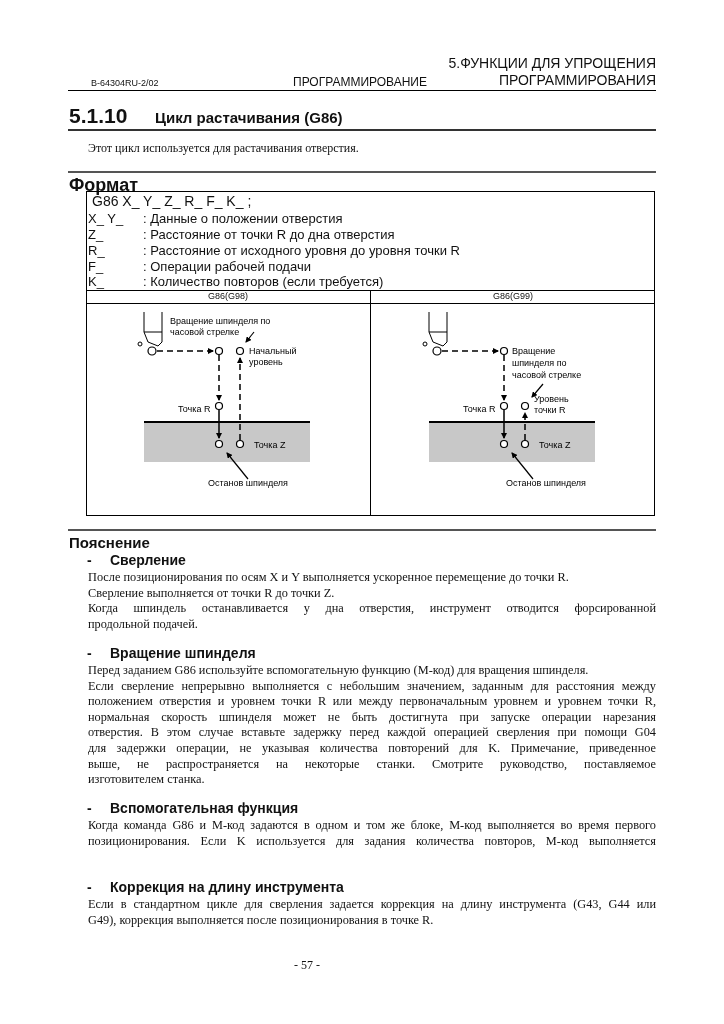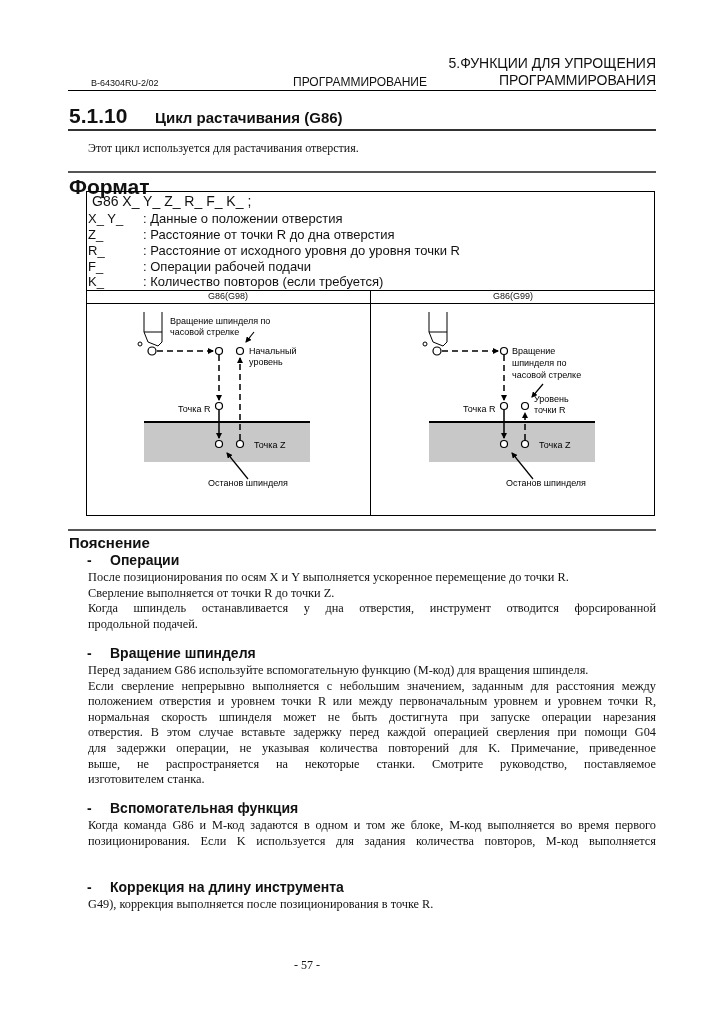--- a/index.html
+++ b/index.html
@@ -13,21 +13,21 @@
   .hdr-chapter2 { right: 68px; top: 72px; font-size: 14px; font-family: "Liberation Sans", sans-serif; white-space: nowrap; }
   .hdr-rule { left: 68px; top: 90px; width: 588px; height: 1px; background: #000; }
 
   .sec-num { left: 69px; top: 104px; font-size: 21px; font-weight: bold; font-family: "Liberation Sans", sans-serif; }
   .sec-title { left: 155px; top: 109px; font-size: 15px; font-weight: bold; font-family: "Liberation Sans", sans-serif; }
   .sec-rule { left: 68px; top: 129px; width: 588px; height: 2px; background: #333; }
 
   .intro { left: 88px; top: 141px; font-size: 12px; font-family: "Liberation Serif", serif; }
 
   .fmt-rule { left: 68px; top: 171px; width: 588px; height: 2px; background: #555; }
-  .fmt-title { left: 69px; top: 175px; font-size: 21px; font-weight: bold; font-family: "Liberation Sans", sans-serif; }
+  .fmt-title { left: 69px; top: 175px; font-size: 18px; font-weight: bold; font-family: "Liberation Sans", sans-serif; }
 
   .fmt-box { left: 86px; top: 191px; width: 569px; height: 325px; border: 1px solid #000; box-sizing: border-box; }
   .fmt-cmd { left: 92px; top: 193px; font-size: 14px; font-family: "Liberation Sans", sans-serif; }
   .param-key { left: 88px; font-size: 13px; font-family: "Liberation Sans", sans-serif; }
   .param-desc { left: 143px; font-size: 13px; font-family: "Liberation Sans", sans-serif; }
 
   .diag-hrow { left: 86px; top: 290px; width: 569px; height: 14px; border-top: 1px solid #000; border-bottom: 1px solid #000; box-sizing: border-box; }
   .diag-vline { left: 370px; top: 290px; width: 1px; height: 226px; background: #000; }
   .diag-head { top: 291px; font-size: 9px; font-family: "Liberation Sans", sans-serif; text-align: center; width: 284px; }
 
@@ -152,21 +152,21 @@
   <text x="92" y="108" font-size="9"><tspan>Точка R</tspan></text>
   <text x="168" y="144" font-size="9"><tspan>Точка Z</tspan></text>
   <line x1="162" y1="175" x2="141" y2="149" stroke="#000" stroke-width="1.2" marker-end="url(#ah2)"></line>
   <text x="135" y="182" font-size="9"><tspan>Останов шпинделя</tspan></text>
 </svg>
 
 <div class="abs expl-rule"></div>
 <div class="abs expl-title">Пояснение</div>
 
 <div class="abs sub-dash" style="top:552px">-</div>
-<div class="abs sub-head" style="top:552px">Операции</div>
+<div class="abs sub-head" style="top:552px">Сверление</div>
 <div class="abs para" style="top:570px">
   <span class="ln">После позиционирования по осям X и Y выполняется ускоренное перемещение до точки R.</span>
   <span class="ln">Сверление выполняется от точки R до точки Z.</span>
   <span class="ln j">Когда шпиндель останавливается у дна отверстия, инструмент отводится форсированной</span>
   <span class="ln">продольной подачей.</span>
 </div>
 
 <div class="abs sub-dash" style="top:645px">-</div>
 <div class="abs sub-head" style="top:645px">Вращение шпинделя</div>
 <div class="abs para" style="top:663px">
@@ -183,16 +183,17 @@
 <div class="abs sub-dash" style="top:800px">-</div>
 <div class="abs sub-head" style="top:800px">Вспомогательная функция</div>
 <div class="abs para" style="top:818px">
   <span class="ln j">Когда команда G86 и М-код задаются в одном и том же блоке, М-код выполняется во время первого</span>
   <span class="ln j">позиционирования.  Если K используется для задания количества повторов, М-код выполняется</span>
 </div>
 
 <div class="abs sub-dash" style="top:879px">-</div>
 <div class="abs sub-head" style="top:879px">Коррекция на длину инструмента</div>
 <div class="abs para" style="top:897px">
+  <span class="ln j">Если в стандартном цикле для сверления задается коррекция на длину инструмента (G43, G44 или</span>
   <span class="ln">G49), коррекция выполняется после позиционирования в точке R.</span>
 </div>
 
 <div class="abs page-num">- 57 -</div>
 
 </body></html>

